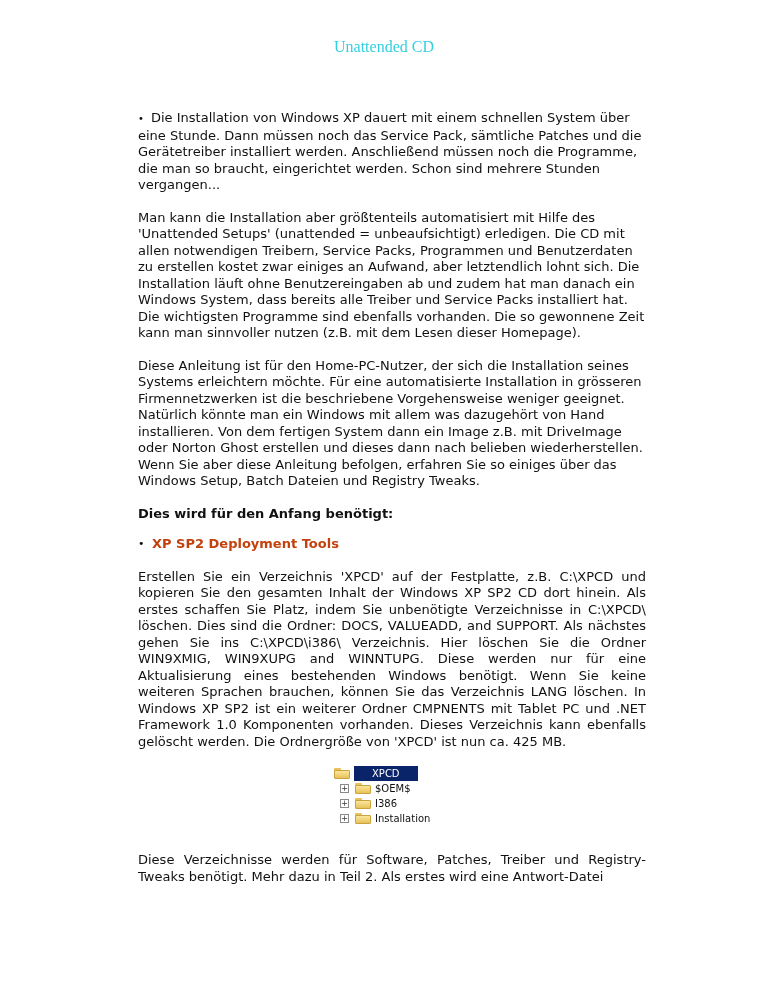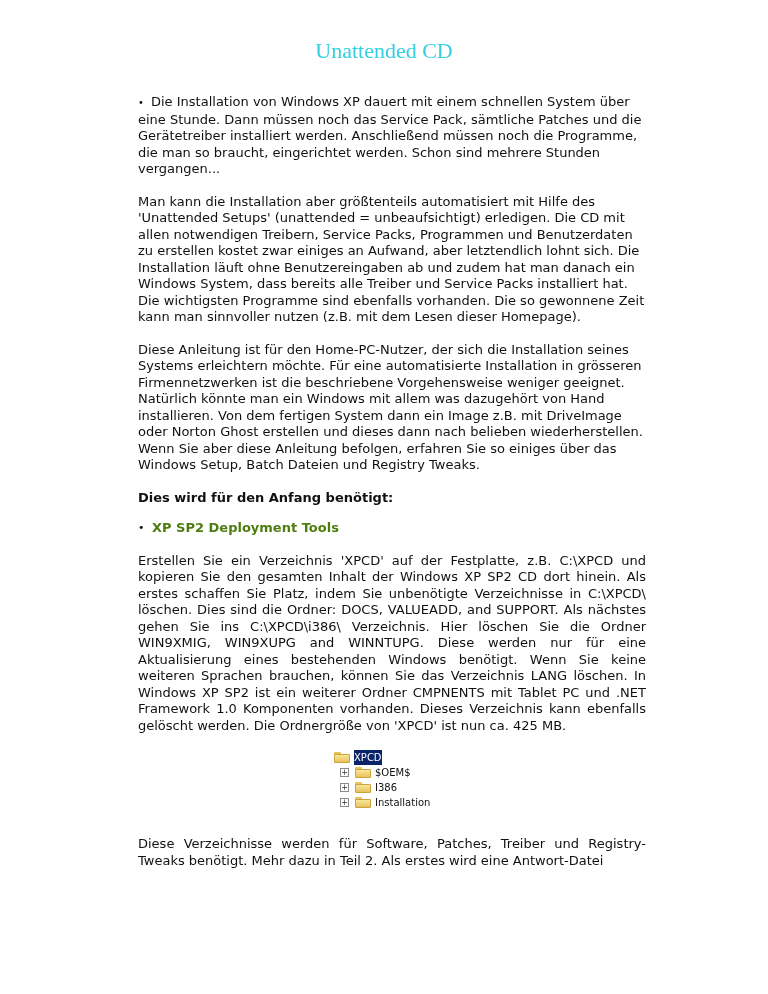--- a/index.html
+++ b/index.html
@@ -14,35 +14,35 @@
       overflow: hidden;
       color: #000000;
     }
     .header {
       position: absolute;
       top: 38px;
       left: 0;
       width: 768px;
       text-align: center;
       font-family: "Liberation Serif", "DejaVu Serif", serif;
-      font-size: 22px;
+      font-size: 16px;
       color: #33cfe0;
     }
     .content {
       position: absolute;
       top: 94px;
       left: 138px;
       width: 508px;
       font-family: "DejaVu Sans", "Liberation Sans", sans-serif;
       font-size: 13px;
       line-height: 16.5px;
       color: #111111;
     }
     .content p {
-      margin: 0 0 16px 0;
+      margin: 16px 0 16px 0;
     }
     .justify { text-align: justify; }
     .inline-bullet {
       display: inline-block;
       width: 13px;
       font-size: 10px;
     }
     .heading {
       font-weight: bold;
       margin: 0 0 14px 0;
@@ -67,21 +67,21 @@
       margin: 0 0 16px 0;
     }
     .toplevel-bullet {
       position: absolute;
       left: 0;
       top: 0;
       width: 14px;
     }
     .toplevel-bullet::before { left: 0; }
     a.link {
-      color: #4d7c0f;
+      color: #c2410c;
       font-weight: bold;
       text-decoration: none;
     }
     .tree {
       position: relative;
       margin: 12px 0 22px 196px;
       width: 150px;
       height: 64px;
       font-family: "DejaVu Sans", "Liberation Sans", sans-serif;
       font-size: 10px;
@@ -124,21 +124,21 @@
       left: 0; top: 2px;
       width: 16px; height: 9px;
       background: linear-gradient(#fbe69b, #e8c25a);
       border: 1px solid #c9a33e;
       box-sizing: border-box;
       border-radius: 1px;
     }
     .tree-label-selected {
       background: #0a246a;
       color: #ffffff;
-      padding: 0 0;
+      padding: 0 18px;
     }
   </style>
 </head>
 <body>
 
 <div class="header">Unattended CD</div>
 
 <div class="content">
 
   <p><span class="inline-bullet">•</span><span>Die Installation von Windows XP dauert mit einem schnellen System über eine Stunde. Dann müssen noch das Service Pack, sämtliche Patches und die Gerätetreiber installiert werden. Anschließend müssen noch die Programme, die man so braucht, eingerichtet werden. Schon sind mehrere Stunden vergangen...</span></p>

